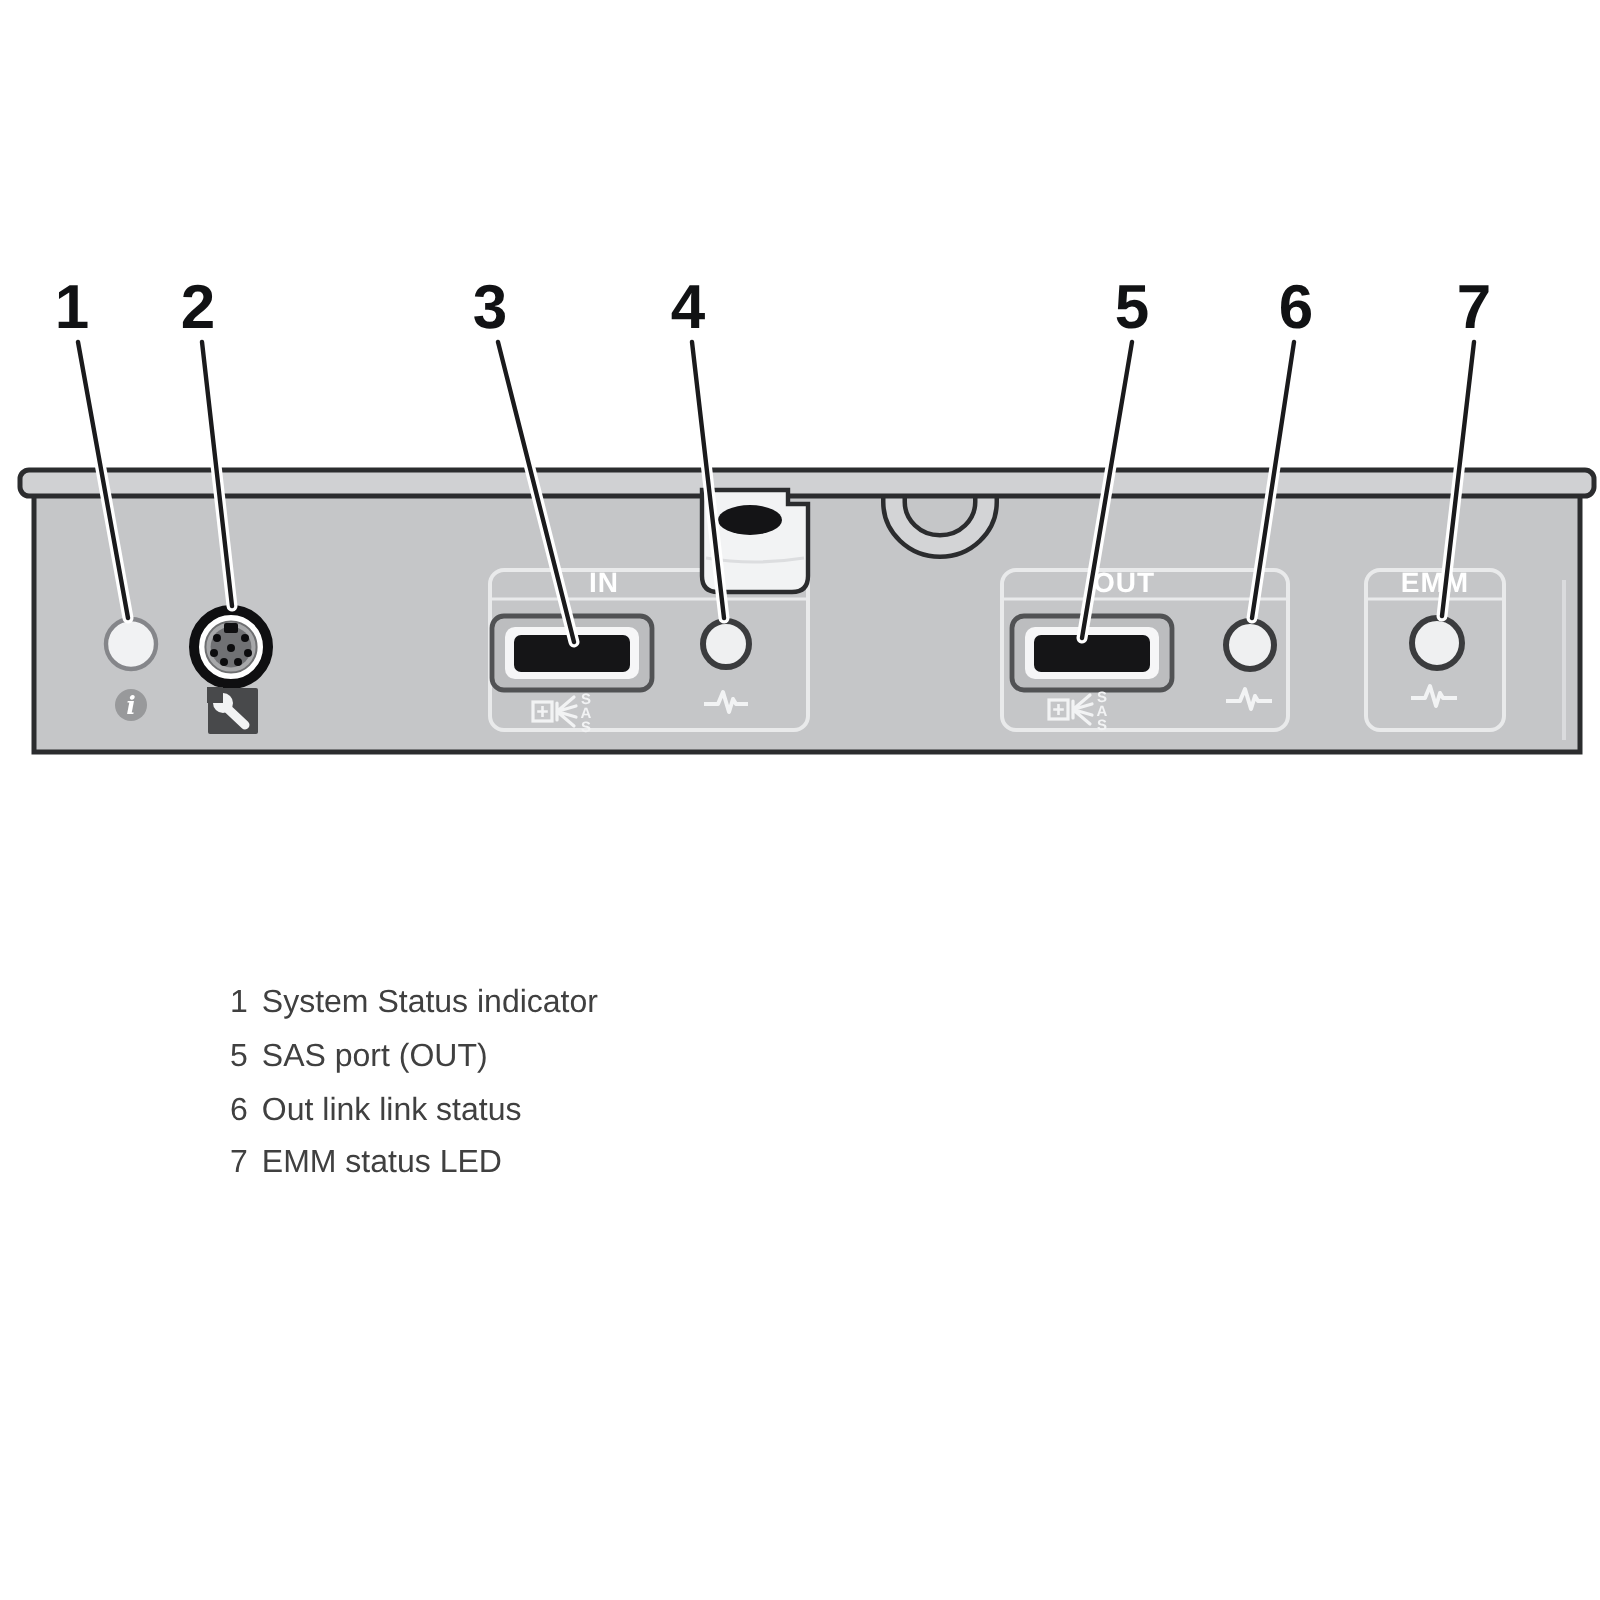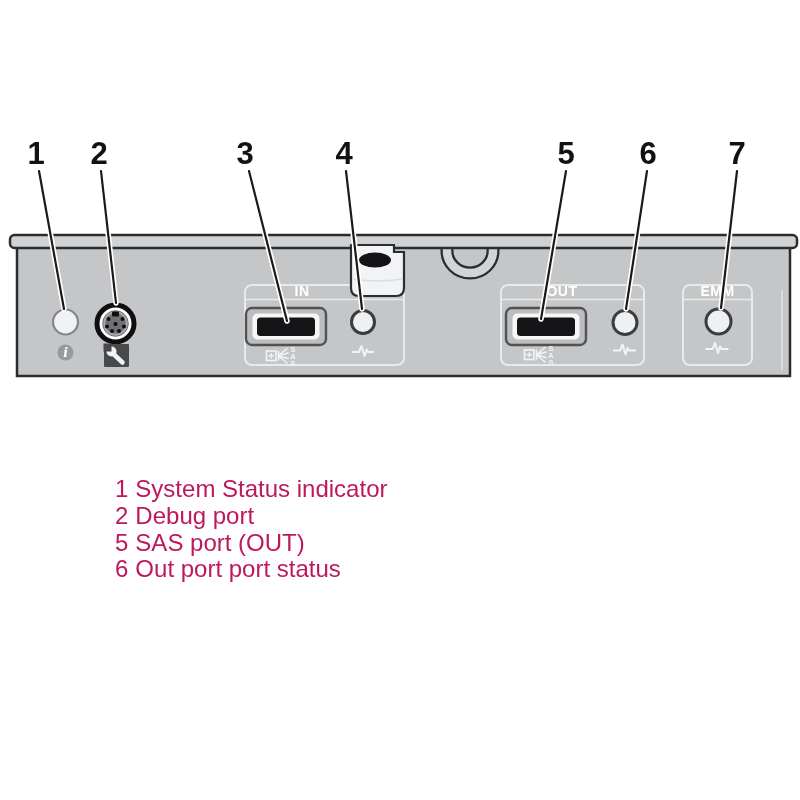--- a/index.html
+++ b/index.html
@@ -34,23 +34,23 @@
   .info-glyph {
     font-family: "DejaVu Serif", serif;
     font-style: italic;
     font-weight: bold;
     font-size: 12.5px;
     fill: #ffffff;
   }
   #legend {
     position: absolute;
     left: 115px;
-    top: 476px;
-    color: #be185d;
-    font-size: 24px;
+    top: 489px;
+    color: #404040;
+    font-size: 16px;
     line-height: 26.8px;
   }
   .legend-row { white-space: nowrap; }
   .legend-row .num { margin-right: 7px; }
 </style>
 </head>
 <body>
 
 <div id="stage">
 
@@ -195,18 +195,18 @@
       <text class="callout-num" x="245" y="164" text-anchor="middle">3</text>
       <text class="callout-num" x="344" y="164" text-anchor="middle">4</text>
       <text class="callout-num" x="566" y="164" text-anchor="middle">5</text>
       <text class="callout-num" x="648" y="164" text-anchor="middle">6</text>
       <text class="callout-num" x="737" y="164" text-anchor="middle">7</text>
     </g>
   </svg>
 
   <div id="legend">
     <div class="legend-row"><span class="num">1</span><span>System Status indicator</span></div>
-    <div class="legend-row"><span class="num">2</span><span>Debug port</span></div>
     <div class="legend-row"><span class="num">5</span><span>SAS port (OUT)</span></div>
-    <div class="legend-row"><span class="num">6</span><span>Out port port status</span></div>
+    <div class="legend-row"><span class="num">6</span><span>Out link link status</span></div>
+    <div class="legend-row"><span class="num">7</span><span>EMM status LED</span></div>
   </div>
 
 </div>
 
 </body></html>

